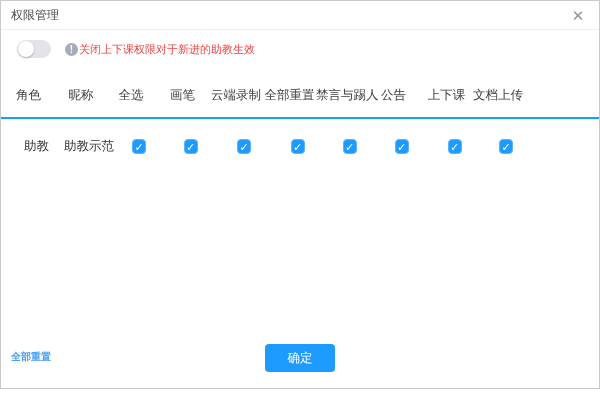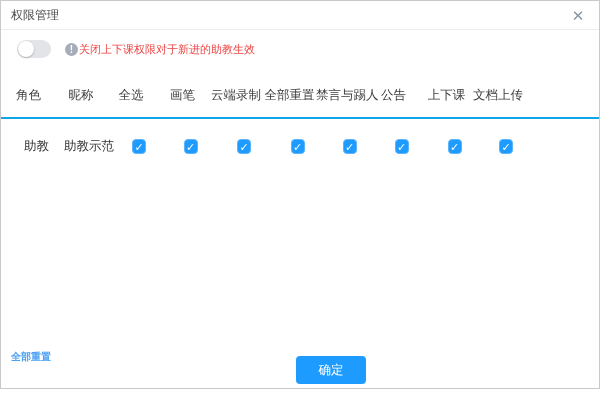--- a/index.html
+++ b/index.html
@@ -66,25 +66,24 @@
     position:absolute; left:0; top:0; width:100%; height:100%;
     color:#fff; font-size:11px; line-height:14px; text-align:center;
     font-weight:bold;
   }
   
   .reset-link {
     position:absolute; left:10px; bottom:24px;
     font-size:10px; font-weight:bold; color:#4aa0f5; cursor:pointer;
   }
   .confirm-btn {
-    position:absolute; left:50%; transform:translateX(-50%); bottom:4px;
+    position:absolute; left:50%; transform:translateX(-50%); bottom:16px;
     width:70px; height:28px; border:none; border-radius:4px;
     background:#1e9bff; color:#fff; font-size:12.5px; cursor:pointer;
     font-family:inherit;
-    margin-left:31px;
   }
 </style>
 </head>
 <body>
 
 <div class="dialog">
 
   <div class="titlebar">
     <span>权限管理</span>
     <span class="close-btn">✕</span>

